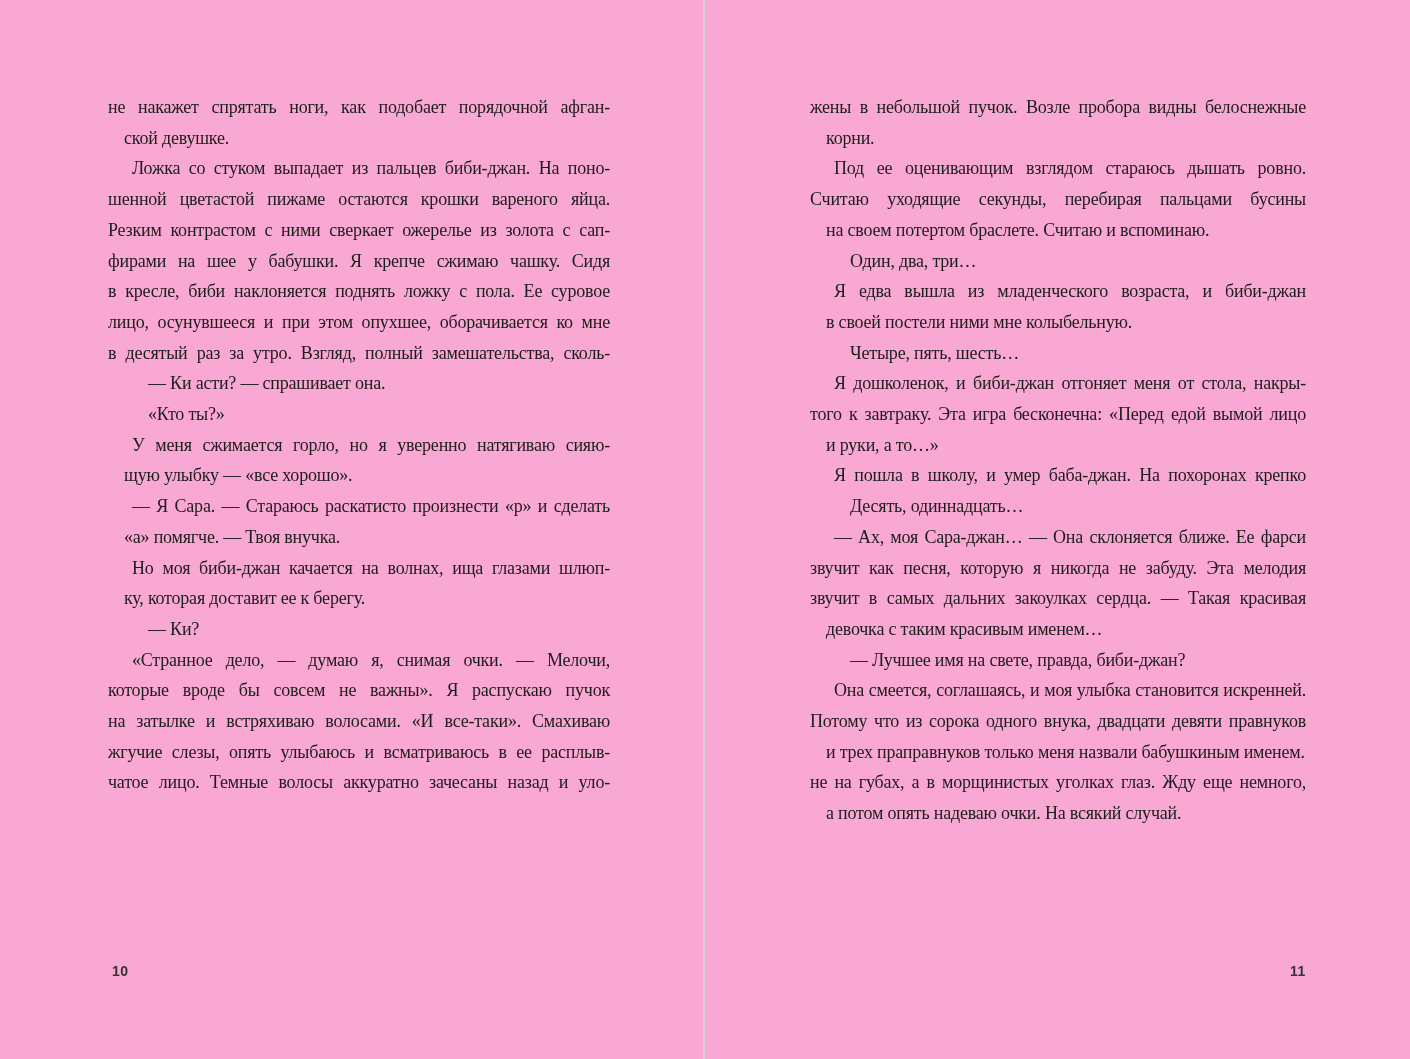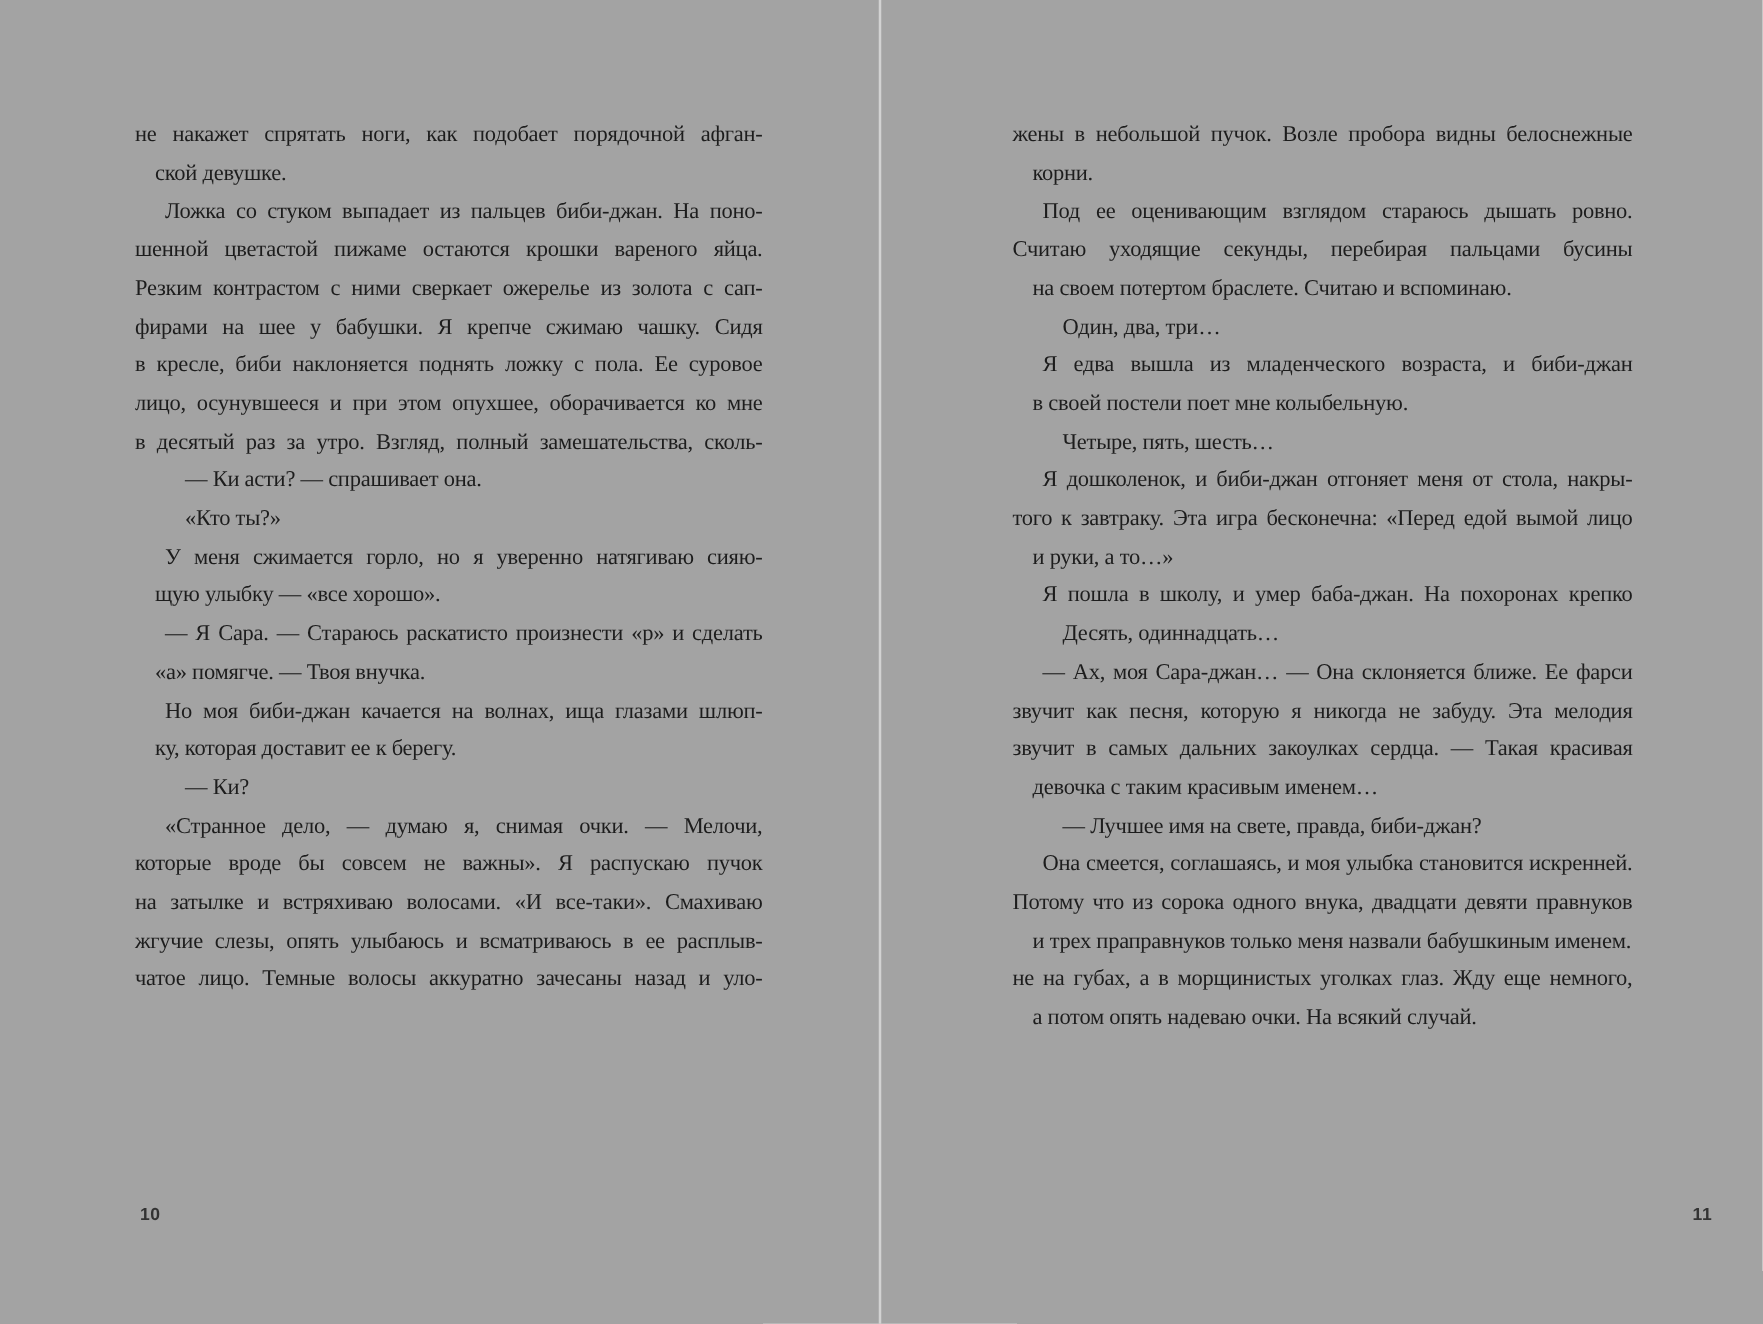--- a/index.html
+++ b/index.html
@@ -11,21 +11,21 @@
     width: 1410px;
     height: 1059px;
     position: relative;
     overflow: hidden;
     font-family: "Liberation Serif", "DejaVu Serif", serif;
     color: #1d1d1d;
   }
   .spread {
     position: absolute;
     inset: 0;
-    background: #a3a3a3;
+    background: #f9a8d4;
   }
   .gutter {
     position: absolute;
     left: 703px;
     top: 0;
     bottom: 0;
     width: 2px;
     background: #d2d2d2;
   }
   .page-text {
@@ -61,21 +61,21 @@
     font-family: "Liberation Sans", "DejaVu Sans", sans-serif;
     font-size: 14px;
     font-weight: 600;
     letter-spacing: 0.5px;
     color: #333333;
   }
   .page-number.left {
     left: 112px;
   }
   .page-number.right {
-    left: 1354px;
+    left: 1290px;
   }
 </style>
 </head>
 <body>
 
 <div class="spread">
 
   <div class="page-text left">
       <div class="para">
         <div class="line">не накажет спрятать ноги, как подобает порядочной афган-</div>
@@ -130,21 +130,21 @@
       <div class="para">
         <div class="line indent">Под ее оценивающим взглядом стараюсь дышать ровно.</div>
         <div class="line">Считаю уходящие секунды, перебирая пальцами бусины</div>
         <div class="line lastline">на своем потертом браслете. Считаю и вспоминаю.</div>
       </div>
       <div class="para">
         <div class="line indent lastline">Один, два, три…</div>
       </div>
       <div class="para">
         <div class="line indent">Я едва вышла из младенческого возраста, и биби-джан</div>
-        <div class="line lastline">в своей постели поет мне колыбельную.</div>
+        <div class="line lastline">в своей постели ними мне колыбельную.</div>
       </div>
       <div class="para">
         <div class="line indent lastline">Четыре, пять, шесть…</div>
       </div>
       <div class="para">
         <div class="line indent">Я дошколенок, и биби-джан отгоняет меня от стола, накры-</div>
         <div class="line">того к завтраку. Эта игра бесконечна: «Перед едой вымой лицо</div>
         <div class="line lastline">и руки, а то…»</div>
       </div>
       <div class="para">

